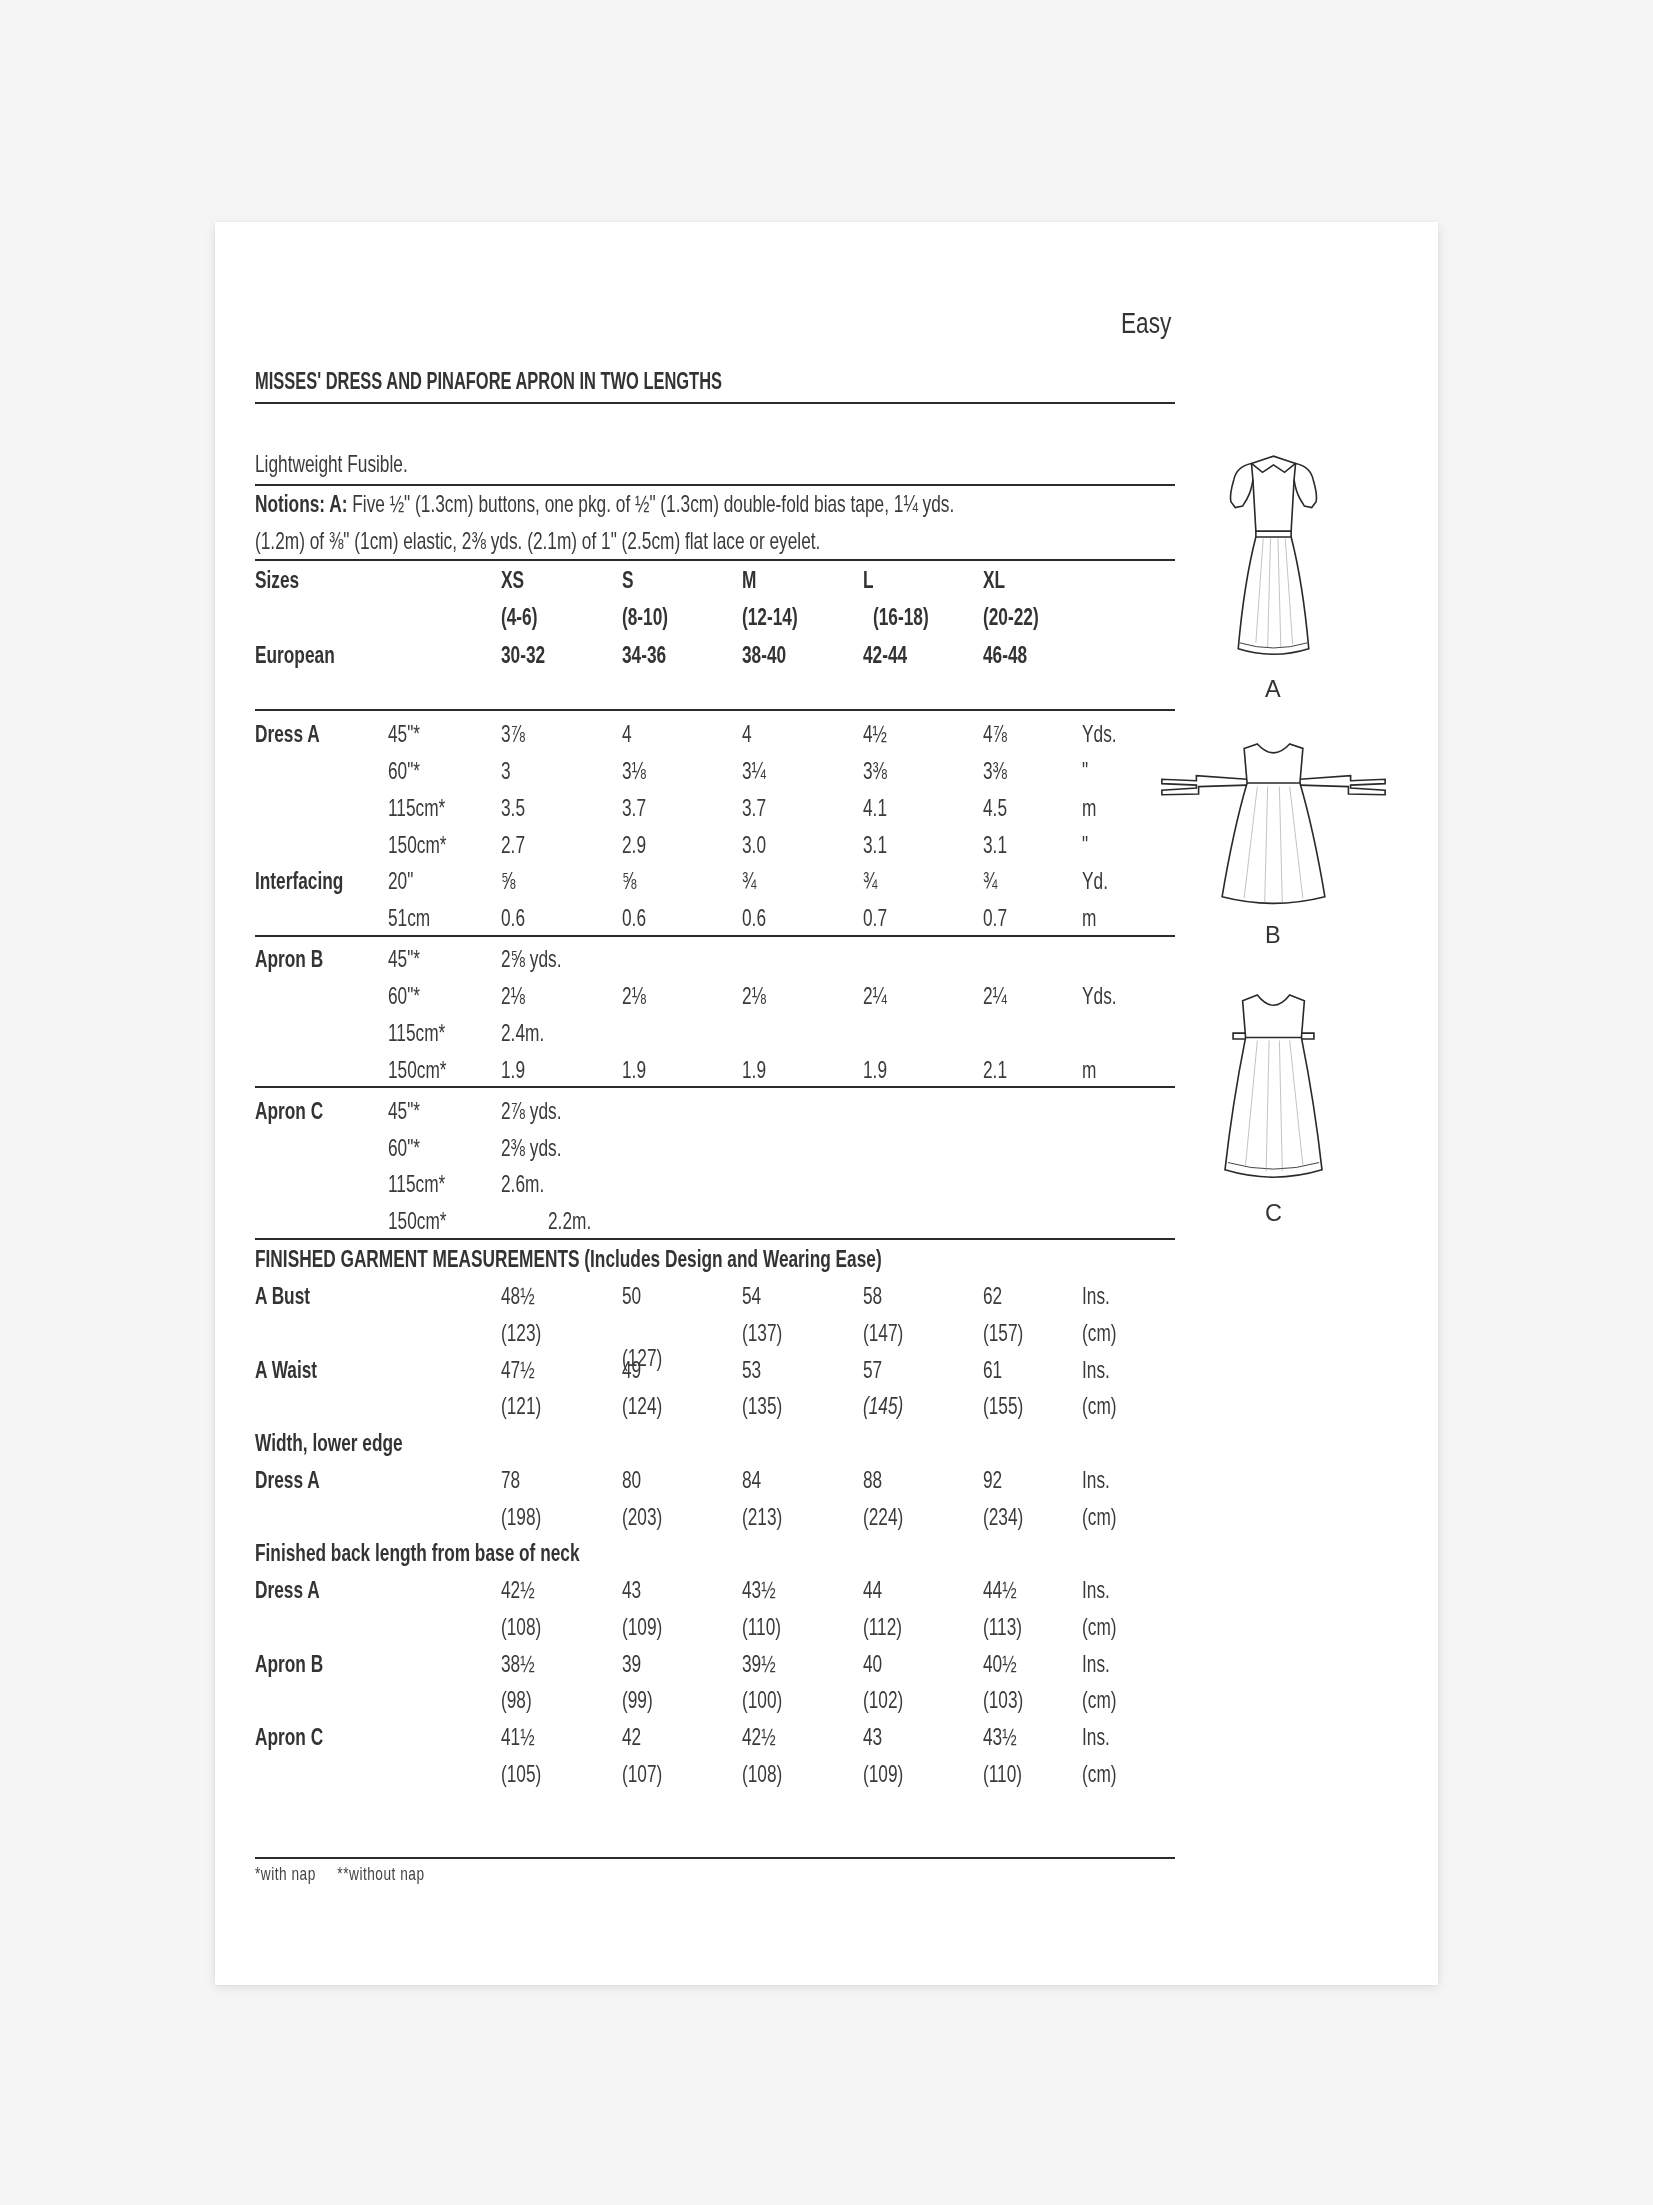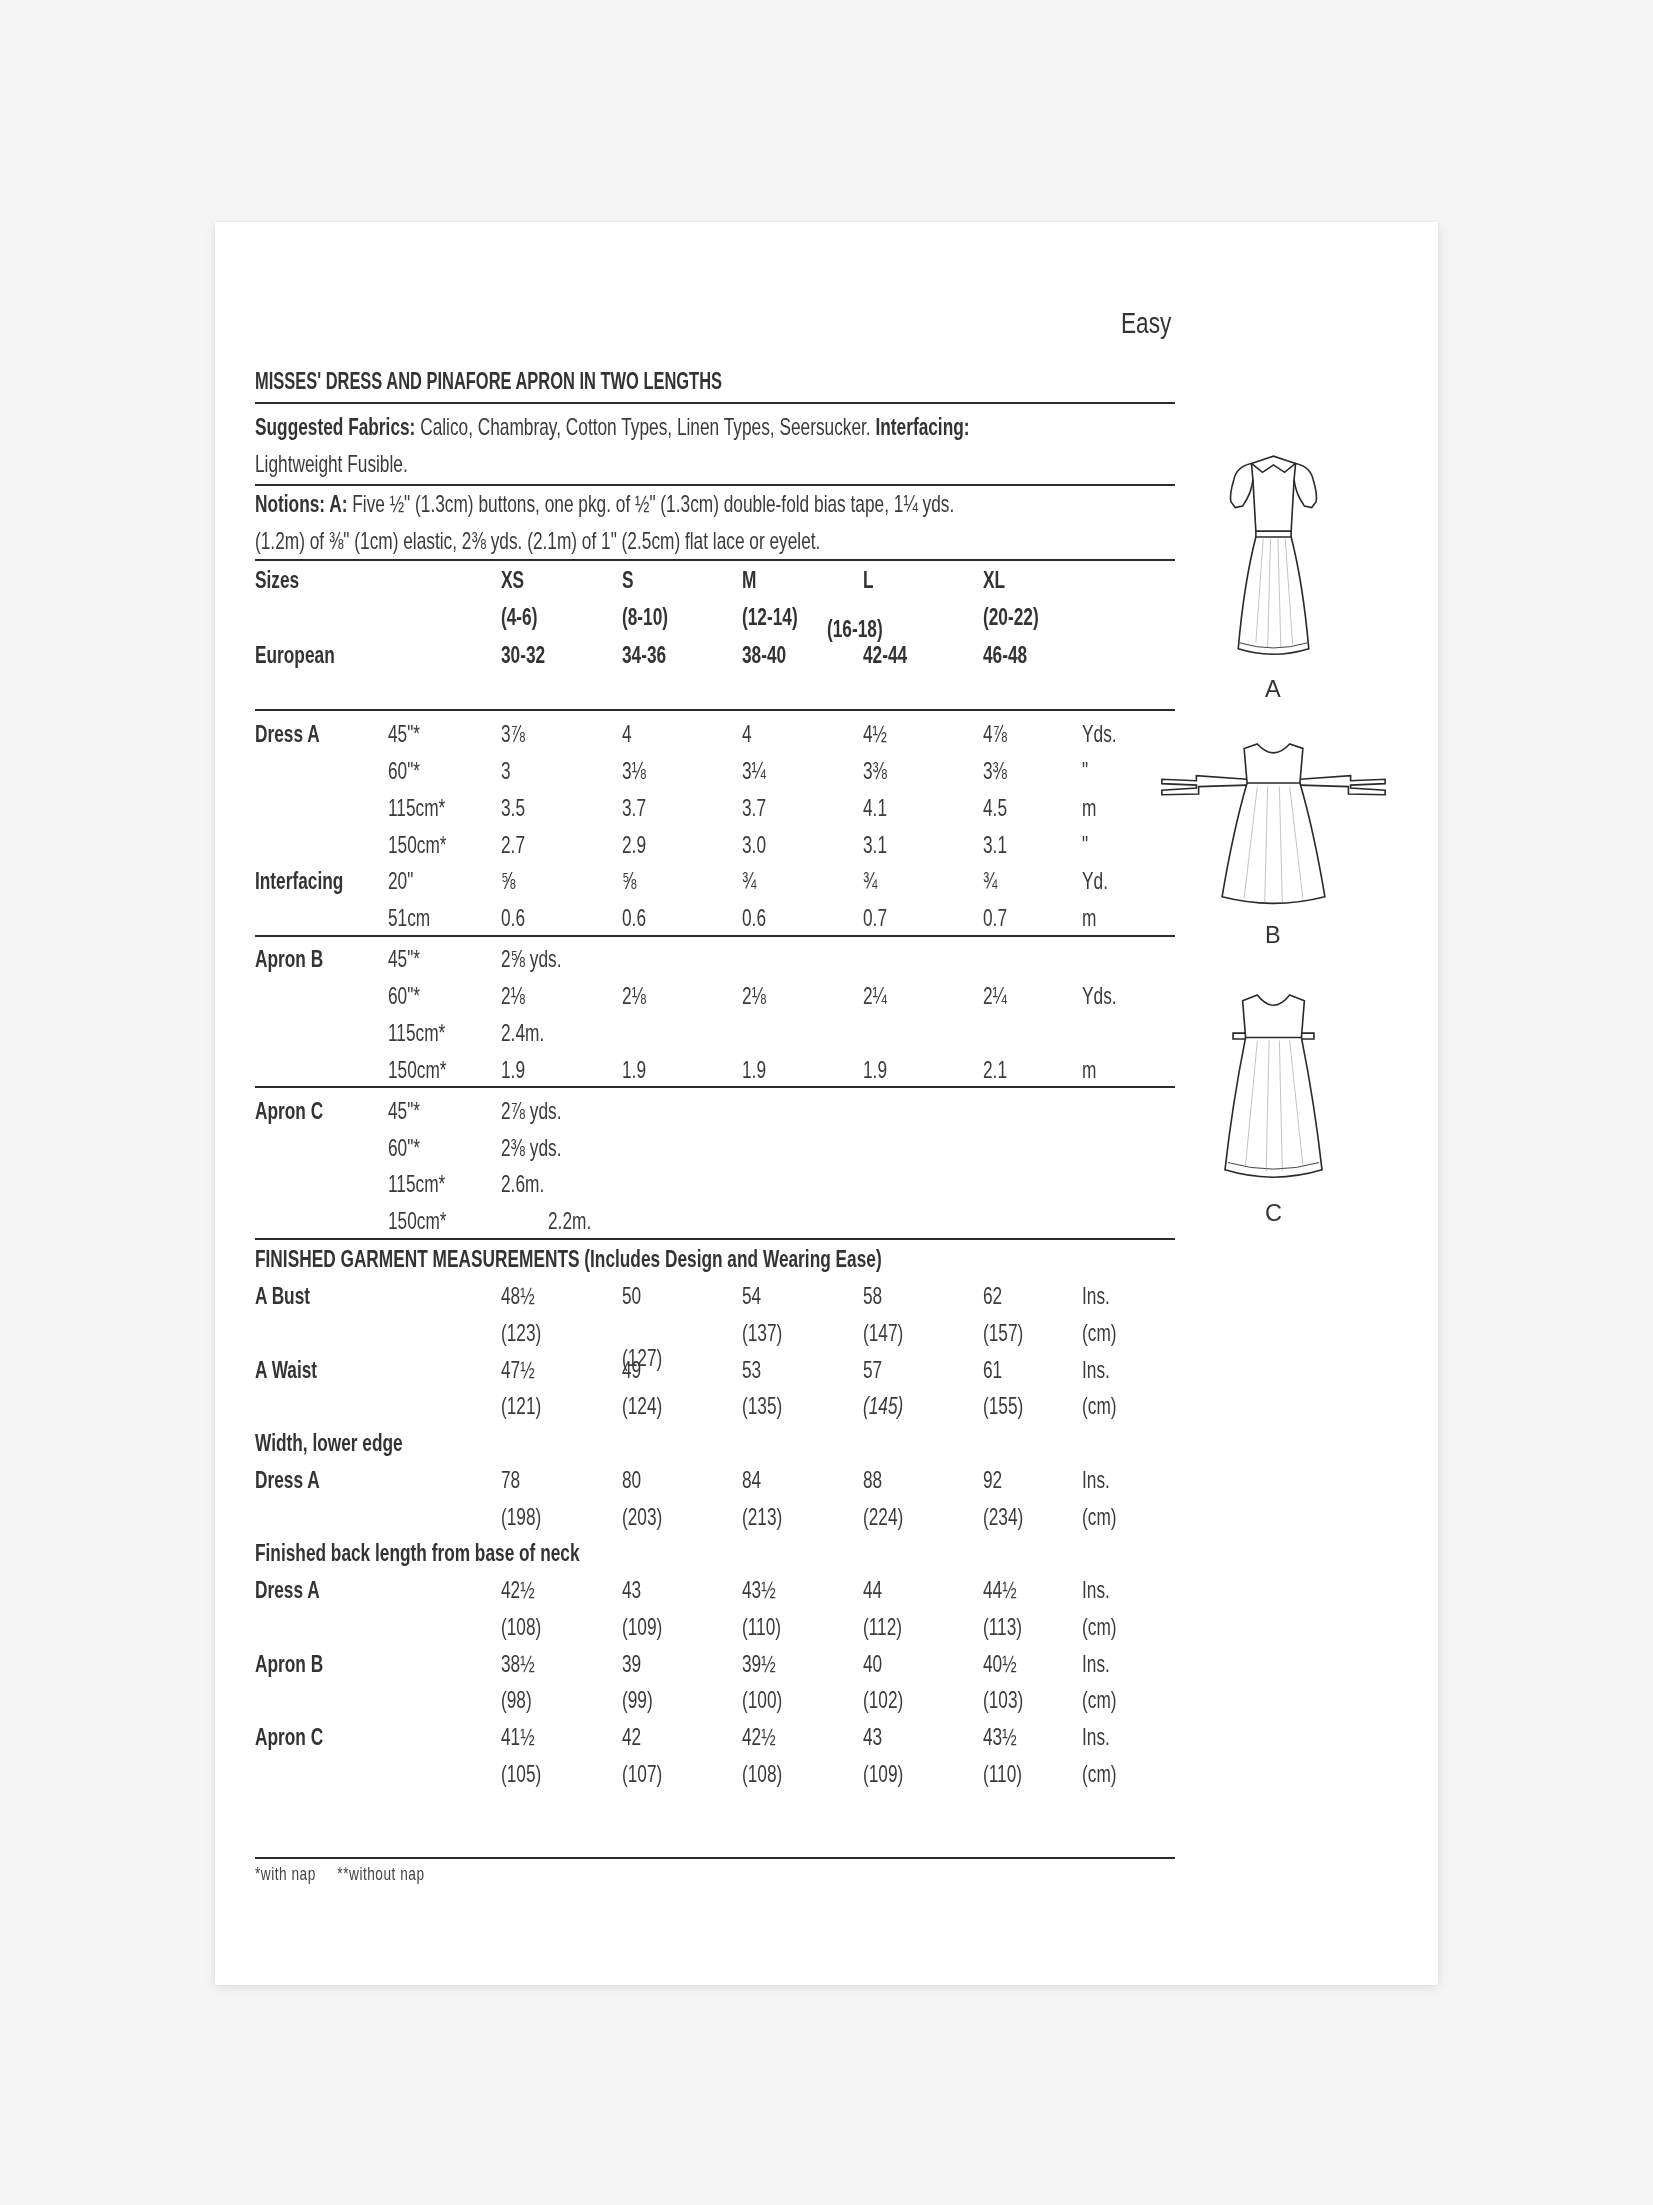--- a/index.html
+++ b/index.html
@@ -28,23 +28,20 @@
 </head>
 <body>
 
 <div class="page">
 
   <div class="abs easy"><span class="cond">Easy</span></div>
   <div class="abs title"><span class="cond">MISSES' DRESS AND PINAFORE APRON IN TWO LENGTHS</span></div>
 
   <div class="rule" style="top:180px"></div>
 
-  <div class="abs txt" style="left:40px; top:191px;">
-    <span class="cond"><span class="b">Suggested Fabrics:</span><span> Calico, Chambray, Cotton Types, Linen Types, Seersucker. </span><span class="b">Interfacing:</span></span>
-  </div>
   <div class="abs txt" style="left:40px; top:228px;"><span class="cond">Lightweight Fusible.</span></div>
 
   <div class="rule" style="top:262px; height:1.5px;"></div>
 
   <div class="abs txt" style="left:40px; top:268px;">
     <span class="cond"><span class="b">Notions: A:</span><span> Five ½" (1.3cm) buttons, one pkg. of ½" (1.3cm) double-fold bias tape, 1¼ yds.</span></span>
   </div>
   <div class="abs txt" style="left:40px; top:305px;"><span class="cond">(1.2m) of ⅜" (1cm) elastic, 2⅜ yds. (2.1m) of 1" (2.5cm) flat lace or eyelet.</span></div>
 
   <div class="rule" style="top:337px; height:1.5px;"></div>
@@ -55,21 +52,21 @@
       <div class="abs hdr" style="left: 286px; top: 344px;"><span class="cond">XS</span></div>
       <div class="abs cell hdr" style="left: 286px; top: 381px;"><span class="cond">(4-6)</span></div>
       <div class="abs hdr" style="left: 286px; top: 419px;"><span class="cond">30-32</span></div>
       <div class="abs hdr" style="left: 407px; top: 344px;"><span class="cond">S</span></div>
       <div class="abs cell hdr" style="left: 407px; top: 381px;"><span class="cond">(8-10)</span></div>
       <div class="abs hdr" style="left: 407px; top: 419px;"><span class="cond">34-36</span></div>
       <div class="abs hdr" style="left: 527px; top: 344px;"><span class="cond">M</span></div>
       <div class="abs cell hdr" style="left: 527px; top: 381px;"><span class="cond">(12-14)</span></div>
       <div class="abs hdr" style="left: 527px; top: 419px;"><span class="cond">38-40</span></div>
       <div class="abs hdr" style="left: 648px; top: 344px;"><span class="cond">L</span></div>
-      <div class="abs cell hdr" style="left: 612px; top: 381px; margin-top: 12px;"><span class="cond">(16-18)</span></div>
+      <div class="abs cell hdr" style="left: 658px; top: 381px;"><span class="cond">(16-18)</span></div>
       <div class="abs hdr" style="left: 648px; top: 419px;"><span class="cond">42-44</span></div>
       <div class="abs hdr" style="left: 768px; top: 344px;"><span class="cond">XL</span></div>
       <div class="abs cell hdr" style="left: 768px; top: 381px;"><span class="cond">(20-22)</span></div>
       <div class="abs hdr" style="left: 768px; top: 419px;"><span class="cond">46-48</span></div>
     </div>
 
   <div class="rule" style="top:487px; height:1.5px;"></div>
 
   <div id="yardage-block">
       <div class="abs row-label" style="left: 40px; top: 498px;"><span class="cond">Dress A</span></div>

